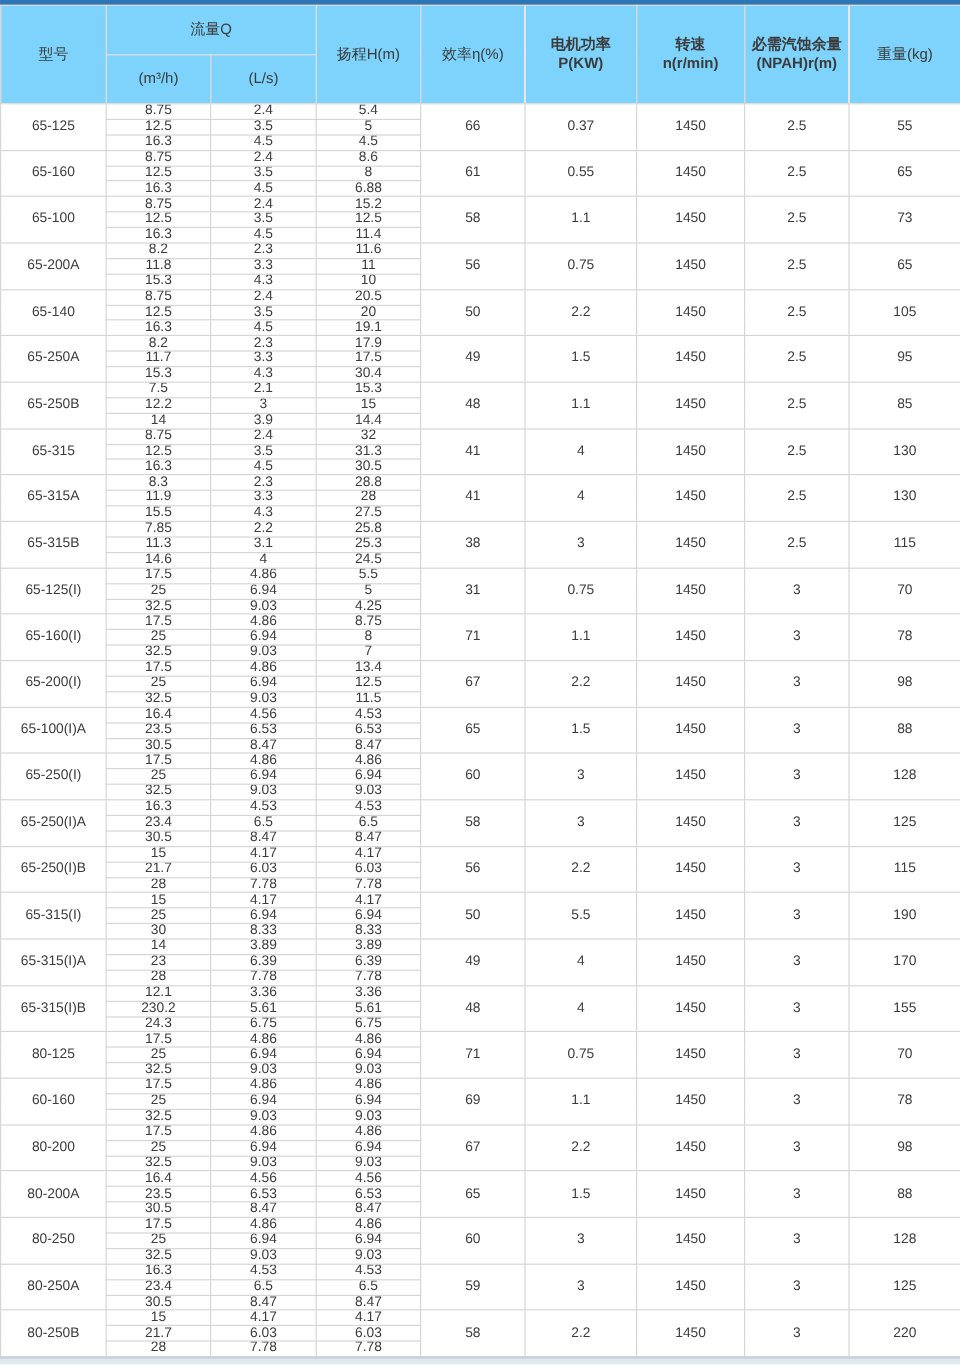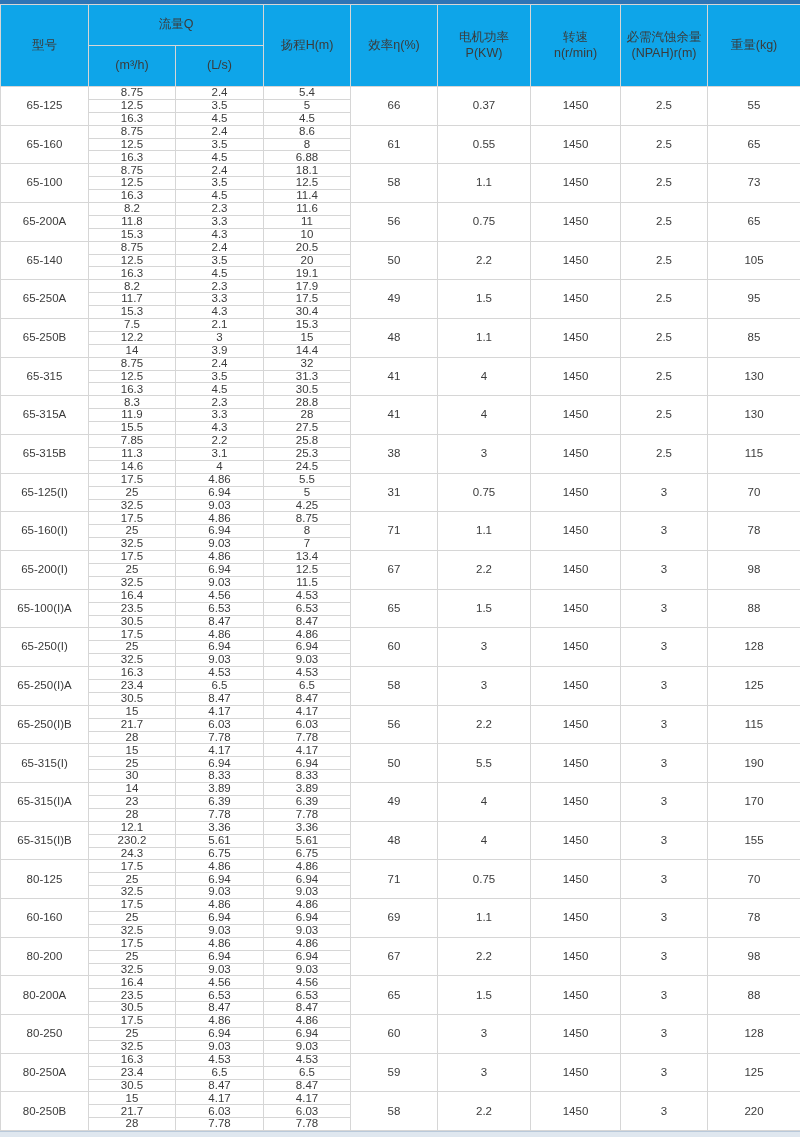--- a/index.html
+++ b/index.html
@@ -18,24 +18,24 @@
     border-left: 1px solid #d6d6d6;
     border-right: 1px solid #d6d6d6;
   }
   th, td {
     border: 1px solid #d6d6d6;
     text-align: center; vertical-align: middle;
     padding: 0; overflow: hidden; white-space: nowrap;
   }
   thead th {
     font-weight: normal; font-size: 12.5px; line-height: 1.25;
-    height: 41px; background: #0ea5e9; margin-top: 28px;
+    height: 41px; background: #7dd3fc; margin-top: 28px;
   }
   thead { border-bottom: 1px solid #a8a8a8; }
-  thead th .l { display: block; }
+  thead th .l { display: block; font-weight: bold; }
   tbody.group { border-top: 1px solid #a8a8a8; }
   tbody.group td { font-size: 11.5px; height: 12.9px; line-height: 1; }
   td.model-cell { font-size: 12px; }
 </style>
 </head>
 <body>
 
 <div class="top-bar" style="background: rgb(46, 117, 182);"></div>
 
 <table>
@@ -119,21 +119,21 @@
         <td>16.3</td>
         <td>4.5</td>
         <td>6.88</td>
       </tr>
     </tbody>
     <tbody class="group">
       <tr>
         <td rowspan="3" class="model-cell">65-100</td>
         <td>8.75</td>
         <td>2.4</td>
-        <td>18.1</td>
+        <td>15.2</td>
         <td rowspan="3">58</td>
         <td rowspan="3">1.1</td>
         <td rowspan="3">1450</td>
         <td rowspan="3">2.5</td>
         <td rowspan="3">73</td>
       </tr>
       <tr>
         <td>12.5</td>
         <td>3.5</td>
         <td>12.5</td>

